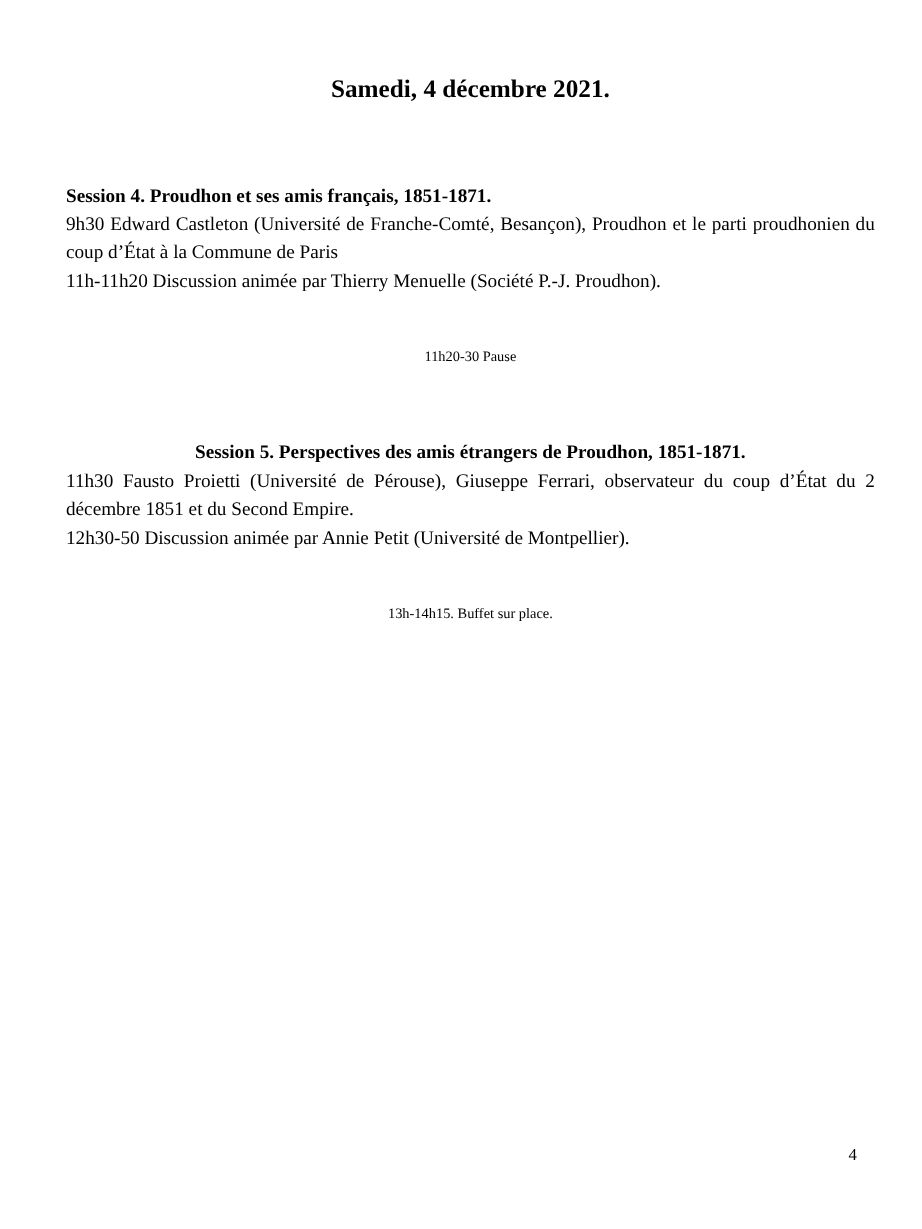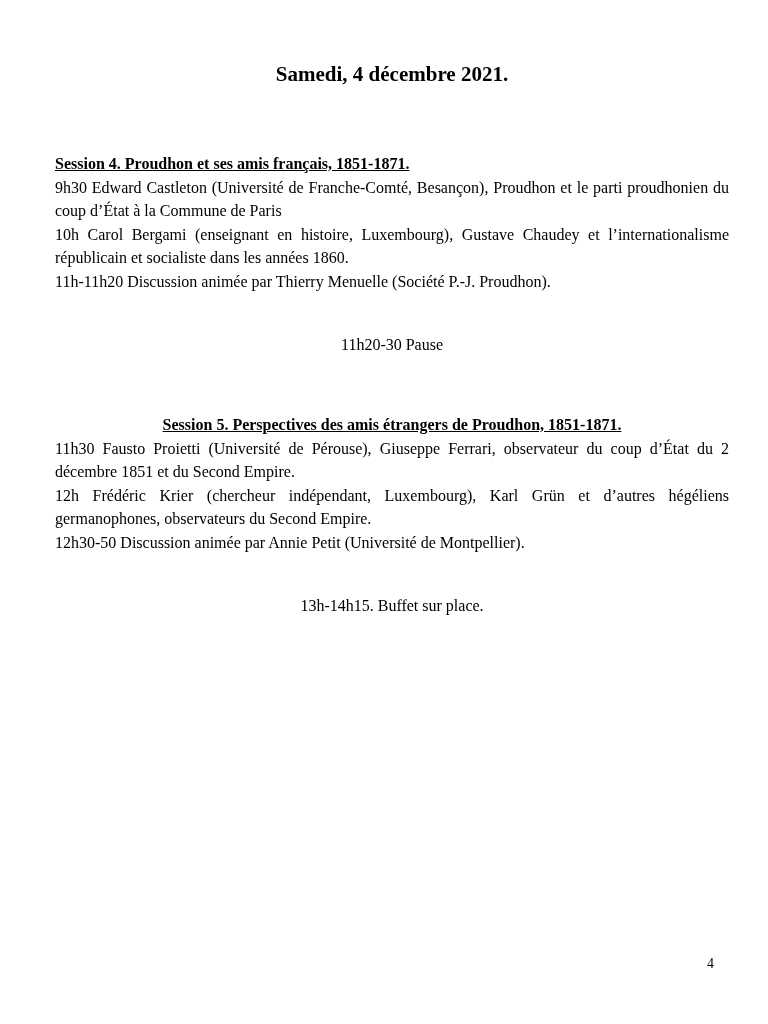--- a/index.html
+++ b/index.html
@@ -24,33 +24,32 @@
     line-height: 28px;
     font-weight: bold;
     text-align: center;
   }
   .heading {
     margin: 0;
     font-size: 16px;
     line-height: 23px;
     font-weight: bold;
     text-align: left;
-    text-decoration: underline;
   }
   .h-s4 { margin-top: 0; }
   .h-s5 { margin-top: 57px; text-align: center; }
   .para {
     margin: 1px 0 0 0;
     font-size: 16px;
     line-height: 23px;
     text-align: justify;
   }
   .centered {
     margin: 40px 0 0 0;
-    font-size: 16px;
+    font-size: 12px;
     line-height: 23px;
     text-align: center;
   }
   .page-number {
     position: absolute;
     right: 54px;
     top: 954px;
     font-size: 14px;
     line-height: 20px;
     text-align: right;
@@ -60,32 +59,30 @@
 <body>
 
 <div class="page">
 
   <h1 class="title">Samedi, 4 décembre 2021.</h1>
 
   <h2 class="heading h-s4">Session 4. Proudhon et ses amis français, 1851-1871.</h2>
 
   <p class="para">9h30 Edward Castleton (Université de Franche-Comté, Besançon), Proudhon et le parti proudhonien du coup d’État à la Commune de Paris</p>
 
-  <p class="para">10h Carol Bergami (enseignant en histoire, Luxembourg), Gustave Chaudey et l’internationalisme républicain et socialiste dans les années 1860.</p>
 
 
   <p class="para">11h-11h20 Discussion animée par Thierry Menuelle (Société P.-J. Proudhon).</p>
 
   <p class="centered">11h20-30 Pause</p>
 
   <h2 class="heading h-s5">Session 5. Perspectives des amis étrangers de Proudhon, 1851-1871.</h2>
 
   <p class="para">11h30 Fausto Proietti (Université de Pérouse), Giuseppe Ferrari, observateur du coup d’État du 2 décembre 1851 et du Second Empire.</p>
 
-  <p class="para">12h Frédéric Krier (chercheur indépendant, Luxembourg), Karl Grün et d’autres hégéliens germanophones, observateurs du Second Empire.</p>
 
   <p class="para">12h30-50 Discussion animée par Annie Petit (Université de Montpellier).</p>
 
   <p class="centered">13h-14h15. Buffet sur place.</p>
 
   <div class="page-number">4</div>
 
 </div>
 
 </body></html>

